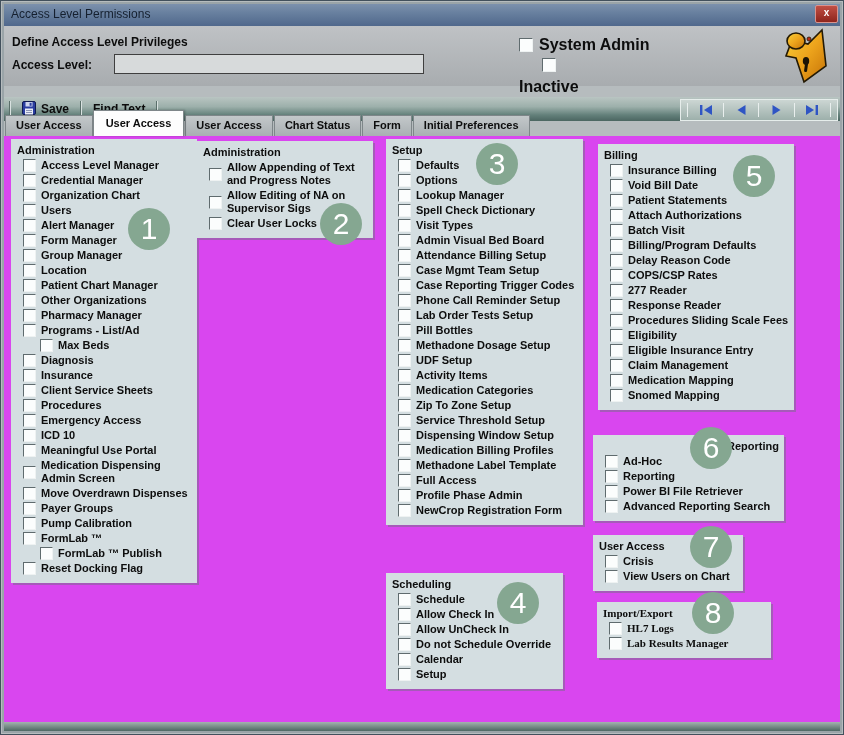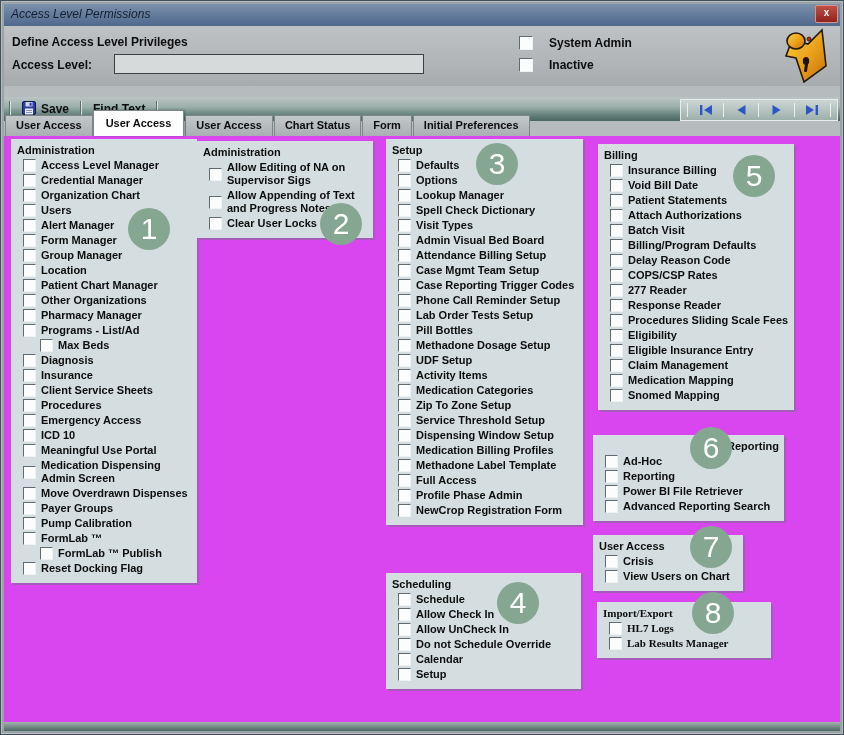--- a/index.html
+++ b/index.html
@@ -8,21 +8,21 @@
     font-family:"Liberation Sans",sans-serif;
     background:#b6bcbe;
   }
   .frame{position:absolute;inset:0;border:1px solid #42505c;box-sizing:border-box;}
   .inner-border{position:absolute;inset:1px;border:2px solid #9aa4a8;box-sizing:border-box;pointer-events:none;z-index:50;}
 
   
   .titlebar{
     position:absolute;left:1px;top:1px;right:1px;height:24px;
     background:linear-gradient(#8195b0 0%,#68809f 45%,#50688c 100%);
-    display:flex;align-items:center;padding-left:9px;box-sizing:border-box;font-style:italic;
+    display:flex;align-items:center;padding-left:9px;box-sizing:border-box;
   }
   .titlebar .title{font-size:12px;color:#15202f;}
   .close-btn{
     position:absolute;right:5px;top:4px;width:21px;height:16px;
     background:linear-gradient(#c14f44,#8e241c);
     border:1px solid #d9938c;border-radius:2px;
     color:#fff;font-size:10px;font-weight:bold;text-align:center;line-height:14px;
     cursor:default;
   }
 
@@ -32,21 +32,21 @@
     background:linear-gradient(#bfc2c5,#a8acaf);
   }
   .header .heading{position:absolute;left:8px;top:9px;font-size:12px;font-weight:bold;color:#0d0d0d;}
   .header .al-label{position:absolute;left:8px;top:32px;font-size:12px;font-weight:bold;color:#0d0d0d;}
   .al-input{
     position:absolute;left:110px;top:28px;width:310px;height:20px;
     background:#d7dadb;border:1px solid #3f3f3f;font-size:12px;padding:0 4px;box-sizing:border-box;
   }
   .hdr-check{position:absolute;display:flex;align-items:center;gap:6px;}
   .hdr-check .cb{width:12px;height:12px;background:#fbfdfd;border:1px solid;border-color:#5f6b6e #eef2f2 #eef2f2 #5f6b6e;}
-  .hdr-check .lbl{font-size:12px;font-weight:bold;color:#0d0d0d;margin-left:10px;}
+  .hdr-check .lbl{font-size:16px;font-weight:bold;color:#0d0d0d;}
   .logo{position:absolute;right:10px;top:2px;}
 
   
   .toolbar{
     position:absolute;left:3px;right:3px;top:96px;height:24px;
     background:linear-gradient(#b9c5c2 0%,#9db0ab 40%,#63807a 75%,#4b6661 100%);
     display:flex;align-items:center;
   }
   .tsep{width:0;height:17px;border-left:1px solid #5a6f6a;border-right:1px solid #d9e2e0;margin:0 5px;}
   .tool-btn{display:flex;align-items:center;gap:5px;padding:2px 6px;font-size:12px;font-weight:bold;color:#0c0c0c;cursor:default;}
@@ -111,21 +111,21 @@
   <div class="close-btn">x</div>
 
   <div class="header">
     <div class="heading">Define Access Level Privileges</div>
     <div class="al-label">Access Level:</div>
     <input class="al-input" type="text" value="" style="">
     <div class="hdr-check" style="left:515px;top:10px;">
       <span class="cb"></span>
       <span class="lbl">System Admin</span>
     </div>
-    <div class="hdr-check" style="left:515px;top:32px;">
+    <div class="hdr-check" style="left:515px;top:32px;flex-direction:column;">
       <span class="cb"></span>
       <span class="lbl">Inactive</span>
     </div>
     <div class="logo">
       <svg width="52" height="57" viewBox="0 0 52 57">
         <defs>
           <linearGradient id="gold" x1="0" y1="0" x2="1" y2="1">
             <stop offset="0" stop-color="#f8d23c"></stop>
             <stop offset="0.5" stop-color="#eda41c"></stop>
             <stop offset="1" stop-color="#c57207"></stop>
@@ -311,25 +311,25 @@
         <div class="row">
           <span class="cb"></span>
           <span class="lbl">Reset Docking Flag</span>
         </div>
       </div>
       <div class="badge" style="left: 124px; top: 72px;">1</div>
       <div class="panel" style="left: 193px; top: 5px; width: 176px;">
         <div class="panel-title">Administration</div>
         <div class="row">
           <span class="cb"></span>
+          <span class="lbl">Allow Appending of Text and Progress Notes</span>
+        </div>
+        <div class="row">
+          <span class="cb"></span>
           <span class="lbl">Allow Editing of NA on Supervisor Sigs</span>
-        </div>
-        <div class="row">
-          <span class="cb"></span>
-          <span class="lbl">Allow Appending of Text and Progress Notes</span>
         </div>
         <div class="row">
           <span class="cb"></span>
           <span class="lbl">Clear User Locks</span>
         </div>
       </div>
       <div class="badge" style="left: 316px; top: 67px;">2</div>
       <div class="panel" style="left: 382px; top: 3px; width: 197px;">
         <div class="panel-title">Setup</div>
         <div class="row">
@@ -423,21 +423,21 @@
         <div class="row">
           <span class="cb"></span>
           <span class="lbl">Profile Phase Admin</span>
         </div>
         <div class="row">
           <span class="cb"></span>
           <span class="lbl">NewCrop Registration Form</span>
         </div>
       </div>
       <div class="badge" style="left: 472px; top: 7px;">3</div>
-      <div class="panel" style="left: 382px; top: 437px; width: 195px;">
+      <div class="panel" style="left: 382px; top: 437px; width: 177px;">
         <div class="panel-title">Scheduling</div>
         <div class="row">
           <span class="cb"></span>
           <span class="lbl">Schedule</span>
         </div>
         <div class="row">
           <span class="cb"></span>
           <span class="lbl">Allow Check In</span>
         </div>
         <div class="row">

